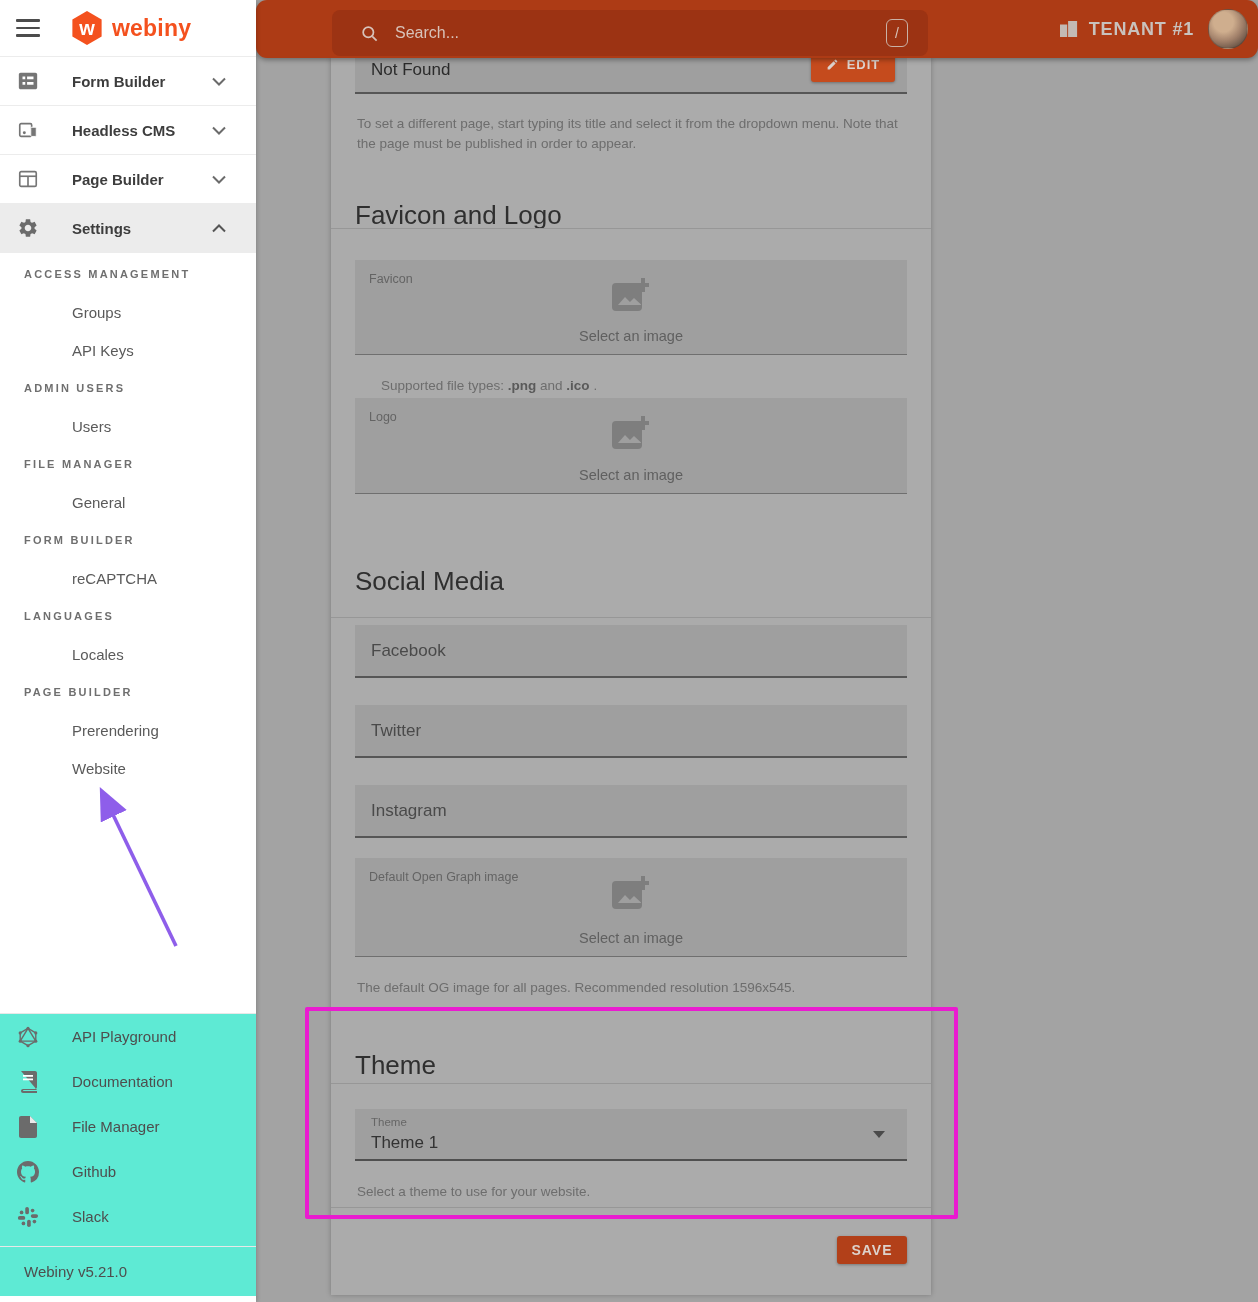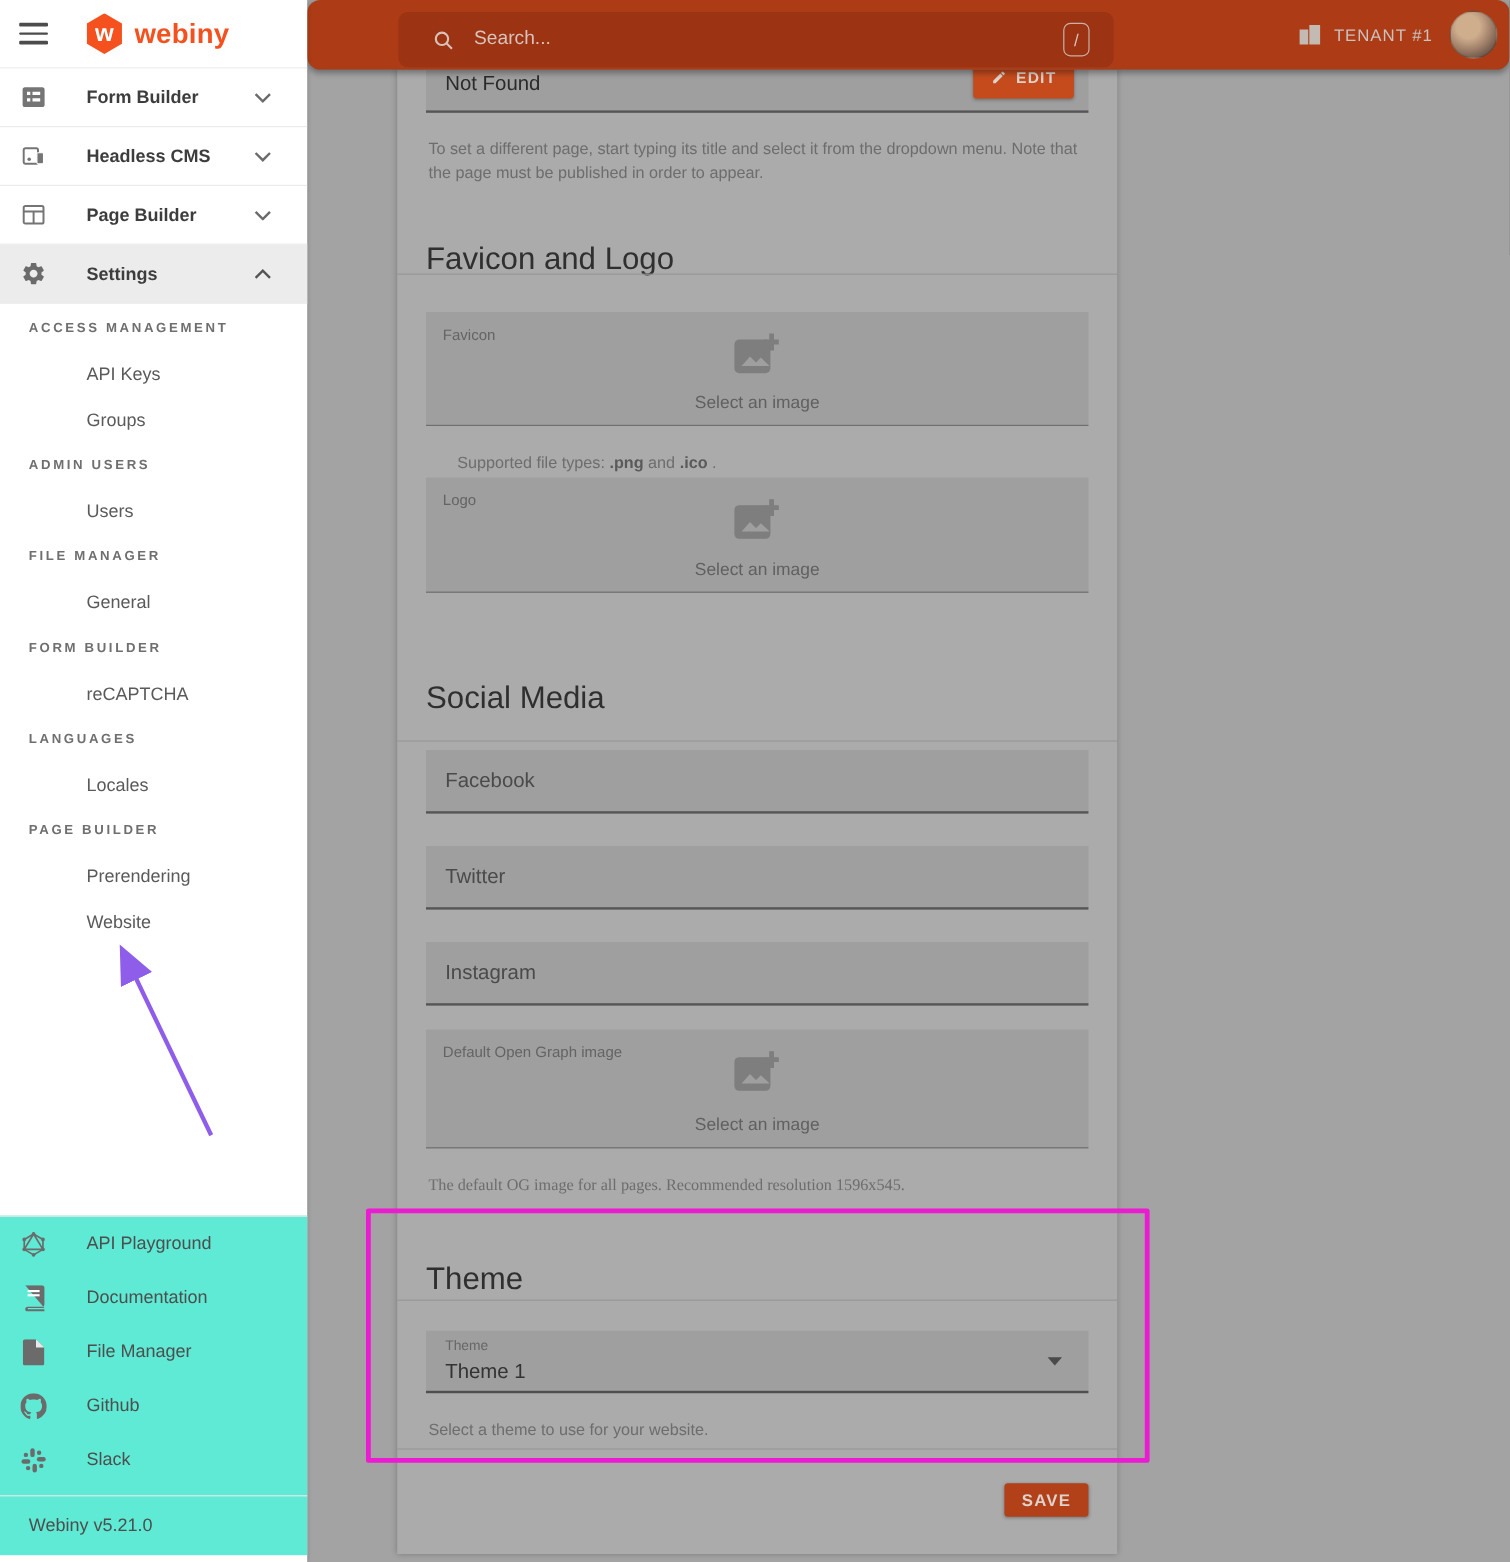--- a/index.html
+++ b/index.html
@@ -32,21 +32,21 @@
   .anno-arrow{position:absolute;left:0;top:0;width:256px;height:1302px;pointer-events:none;z-index:40;}
 
   
   .topbar{position:absolute;left:256px;top:0;width:1002px;height:58px;background:var(--header-orange);z-index:20;box-shadow:0 2px 5px rgba(0,0,0,.35);display:flex;align-items:center;border-radius:11px;}
   .searchbar{position:absolute;left:76px;top:10px;width:596px;height:46px;background:var(--search-red);border-radius:8px;display:flex;align-items:center;padding:0 20px 0 28px;}
   .searchbar .s-ic{color:#d8c3ba;display:flex;align-items:center;}
   .search-ph{margin-left:16px;font-size:16px;color:#d8c3ba;flex:1;}
   .slash-badge{width:22px;height:28px;border:1px solid #c9b1a6;border-radius:6px;color:#d8c3ba;font-size:14px;display:flex;align-items:center;justify-content:center;}
   .tenant{position:absolute;right:64px;top:0;height:58px;display:flex;align-items:center;color:#c9c2bd;}
   .tenant .t-ic{display:flex;align-items:center;margin-right:10px;color:#c3bab4;}
-  .tenant-lbl{font-size:14px;font-weight:400;letter-spacing:.8px;}
+  .tenant-lbl{font-size:18px;font-weight:700;letter-spacing:.8px;}
   .avatar{position:absolute;right:10px;top:9px;width:40px;height:40px;border-radius:50%;background:radial-gradient(circle at 38% 32%,#cfae8e 0 28%,#a1806a 55%,#5f4c40 85%,#474038);overflow:hidden;border:1px solid rgba(0,0,0,.15);}
 
   
   .content{position:absolute;left:256px;top:58px;width:1002px;height:1244px;background:#a3a3a3;overflow:hidden;}
   .card{position:absolute;left:75px;top:0;width:600px;height:1237px;background:#ababab;box-shadow:0 0 5px rgba(0,0,0,.25);}
   .card .abs{position:absolute;}
   .txt-input{left:24px;right:24px;background:#9f9f9f;border-bottom:2px solid #565656;display:flex;align-items:flex-end;padding:0 16px 12px;}
   .txt-input .val{font-size:17px;color:#2b2b2b;}
   .field-lbl{font-size:17px;color:#4a4a4a;}
   #nf-input{top:-28px;height:64px;}
@@ -65,21 +65,21 @@
   #fav-helper{top:304px;left:26px;margin-left:24px;}
   #fav-helper b{color:#5a5a5a;}
   #logo-box{top:340px;height:96px;}
   #h2{top:486px;left:24px;}
   #div2{top:559px;}
   #fb-input{top:567px;height:53px;}
   #tw-input{top:647px;height:53px;}
   #ig-input{top:727px;height:53px;}
   .soc-input{align-items:center;padding-bottom:0;border-bottom-width:2px;}
   #og-box{top:800px;height:99px;}
-  #og-helper{top:906px;left:26px;font-family:Liberation Serif, serif;}
+  #og-helper{top:906px;left:26px;}
   #h3{top:970px;left:24px;}
   #div3{top:1025px;}
   #theme-select{top:1051px;left:24px;right:24px;height:52px;background:#9f9f9f;border-bottom:2px solid #4f4f4f;cursor:pointer;}
   .sel-lbl{position:absolute;top:7px;left:16px;font-size:11.5px;color:#666;}
   .sel-val{position:absolute;top:24px;left:16px;font-size:17px;color:#333;}
   .sel-caret{position:absolute;right:22px;top:22px;width:0;height:0;border-left:6px solid transparent;border-right:6px solid transparent;border-top:7px solid #4a4a4a;}
   #theme-helper{top:1110px;left:26px;}
   #footer-div{top:1149px;}
   #save-btn{top:1178px;right:24px;width:70px;height:28px;background:var(--button-orange);border:none;border-radius:3px;color:#ddd2cc;font-size:14px;font-weight:700;letter-spacing:1px;display:flex;align-items:center;justify-content:center;cursor:pointer;box-shadow:0 1px 3px rgba(0,0,0,.3);}
 
@@ -160,22 +160,22 @@
         <span class="menu-chev">
             <svg width="14" height="9">
               <polyline points="1,7.5 7,1.5 13,7.5" fill="none" stroke="#555" stroke-width="2"></polyline>
             </svg>
           </span>
       </div>
     </nav>
 
     <div class="submenu">
       <div class="sub-section">ACCESS MANAGEMENT</div>
+      <div class="sub-item">Groups</div>
       <div class="sub-item">API Keys</div>
-      <div class="sub-item">Groups</div>
       <div class="sub-section">ADMIN USERS</div>
       <div class="sub-item">Users</div>
       <div class="sub-section">FILE MANAGER</div>
       <div class="sub-item">General</div>
       <div class="sub-section">FORM BUILDER</div>
       <div class="sub-item">reCAPTCHA</div>
       <div class="sub-section">LANGUAGES</div>
       <div class="sub-item">Locales</div>
       <div class="sub-section">PAGE BUILDER</div>
       <div class="sub-item">Prerendering</div>

